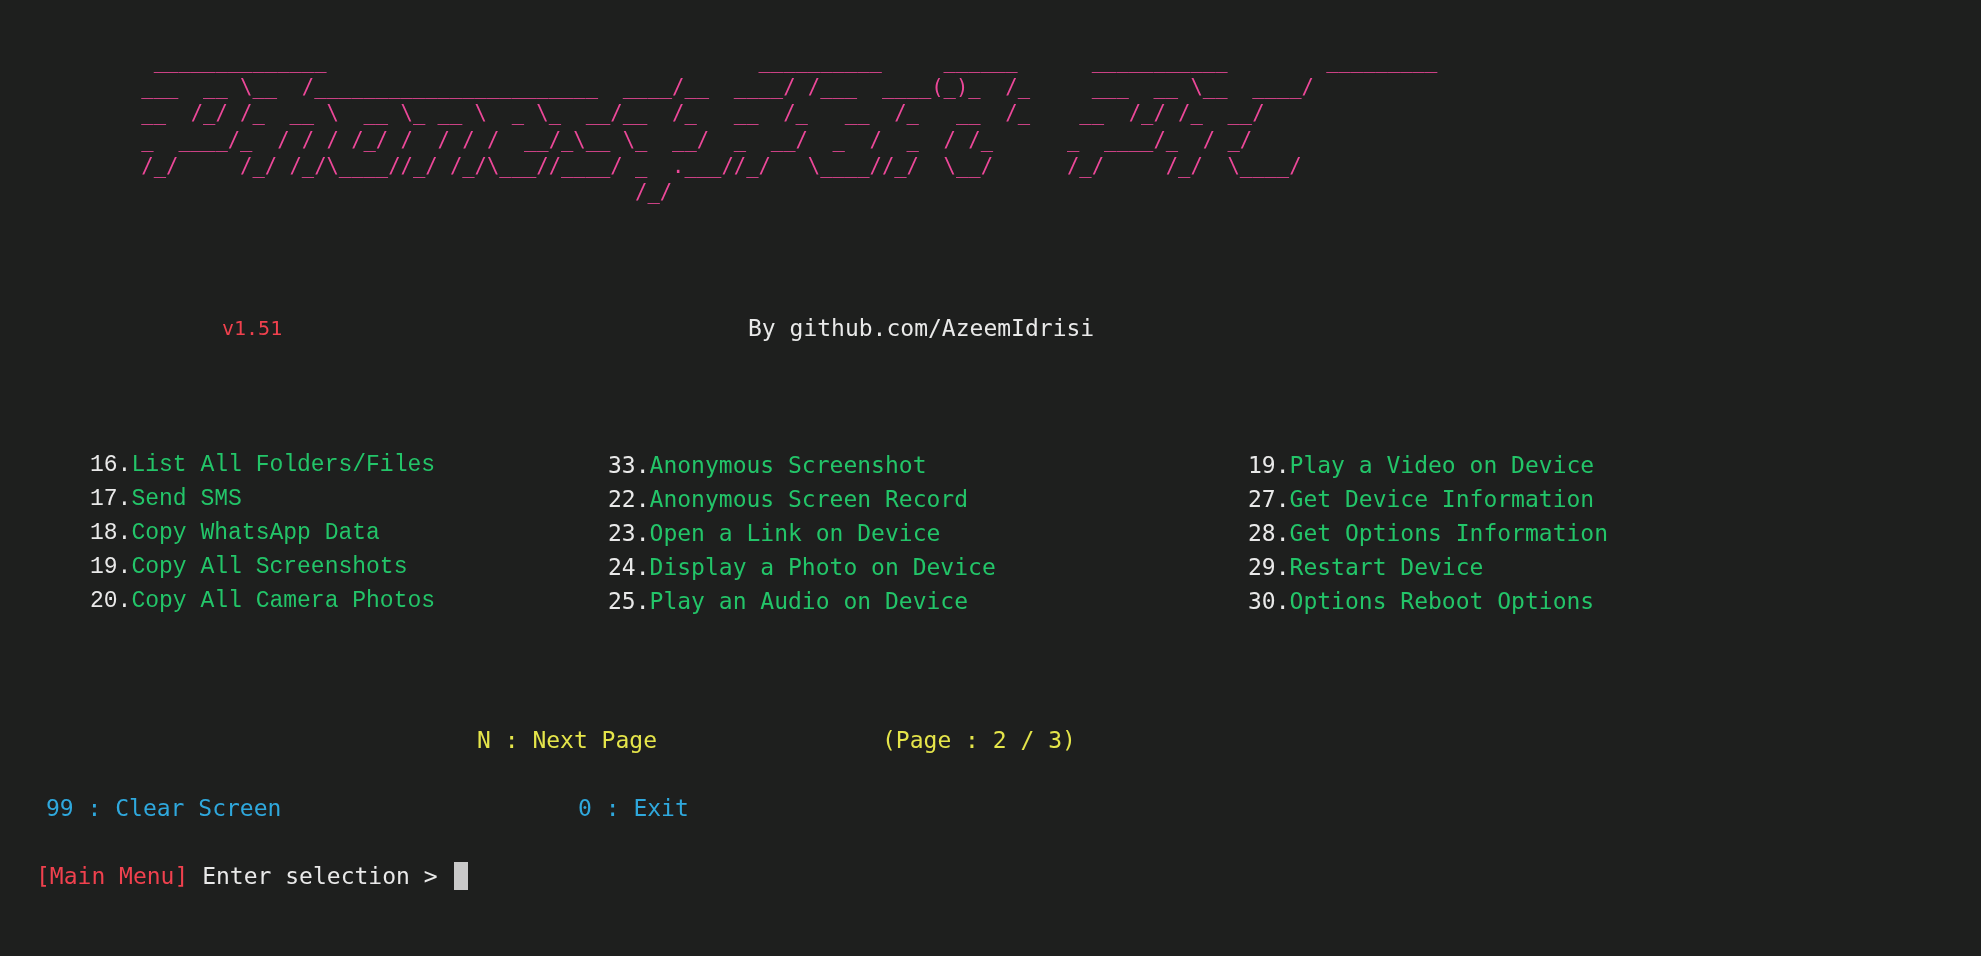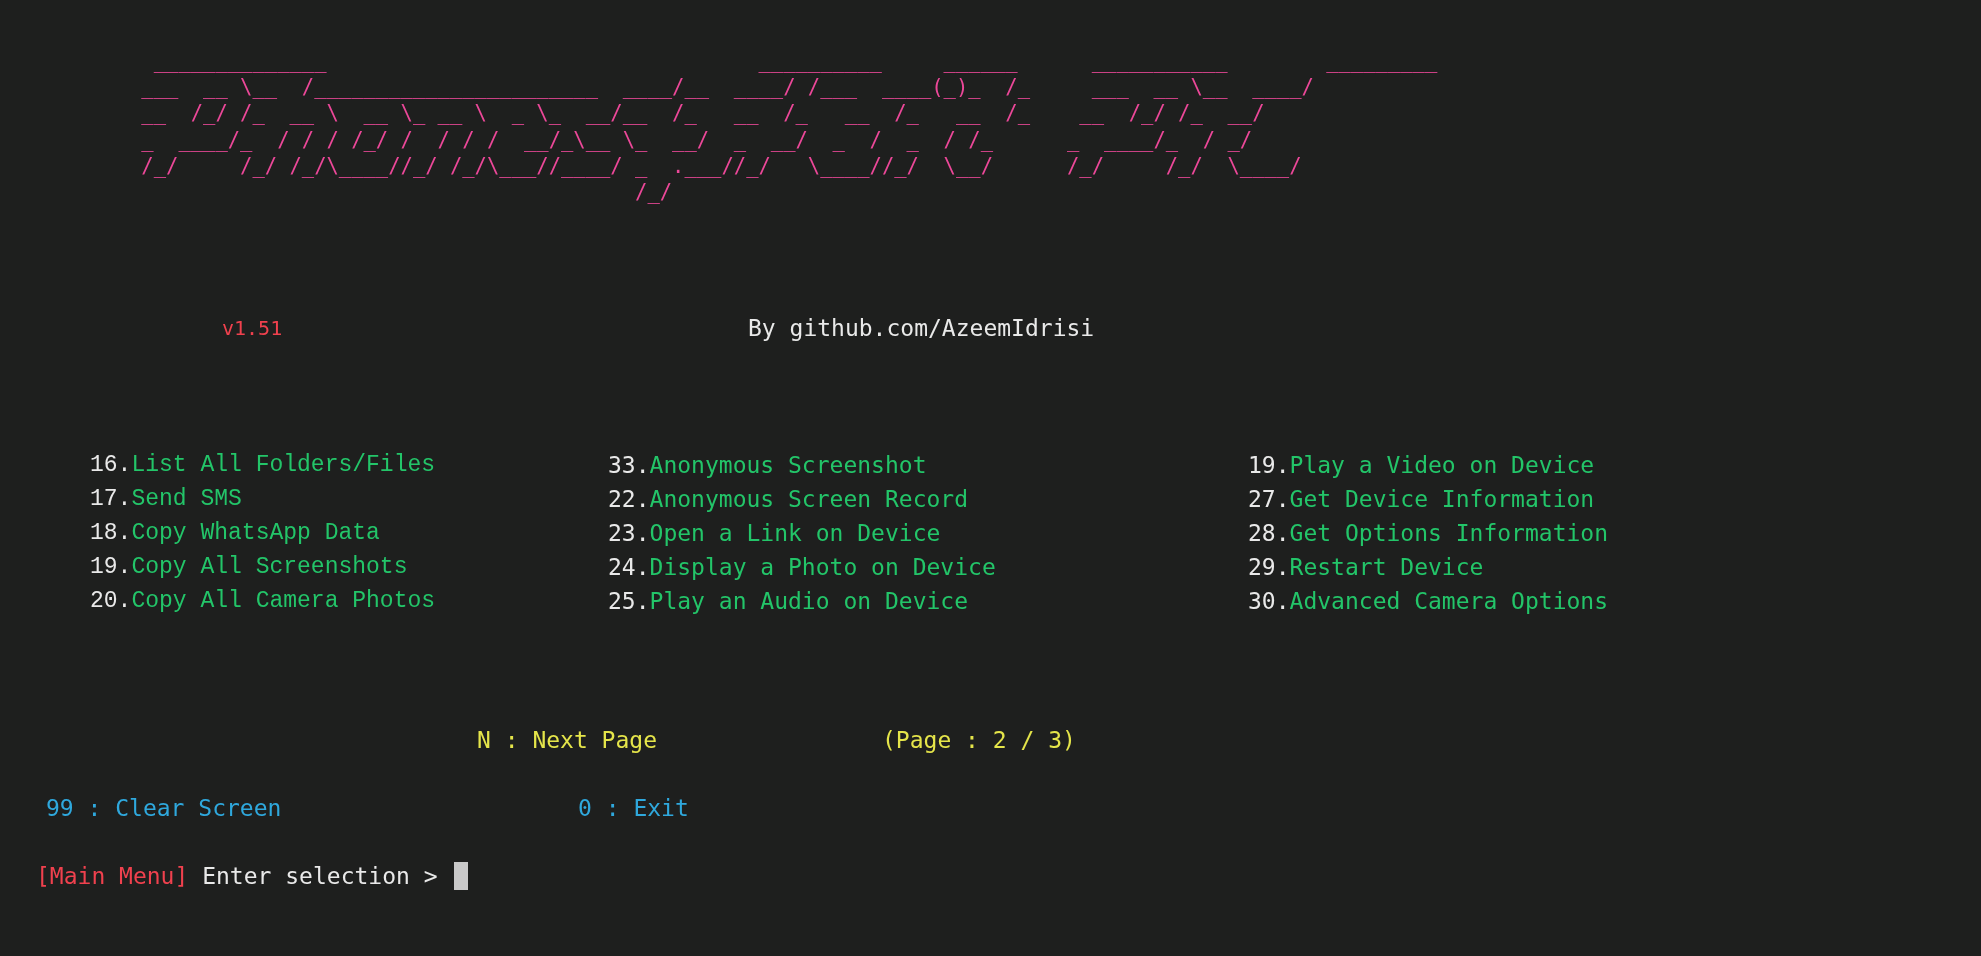--- a/index.html
+++ b/index.html
@@ -200,21 +200,21 @@
       <div class="menu-item"><span class="menu-num">23.</span><span class="menu-label">Open a Link on Device</span></div>
       <div class="menu-item"><span class="menu-num">24.</span><span class="menu-label">Display a Photo on Device</span></div>
       <div class="menu-item"><span class="menu-num">25.</span><span class="menu-label">Play an Audio on Device</span></div>
     </div>
 
     <div class="menu-col c3">
       <div class="menu-item"><span class="menu-num">19.</span><span class="menu-label">Play a Video on Device</span></div>
       <div class="menu-item"><span class="menu-num">27.</span><span class="menu-label">Get Device Information</span></div>
       <div class="menu-item"><span class="menu-num">28.</span><span class="menu-label">Get Options Information</span></div>
       <div class="menu-item"><span class="menu-num">29.</span><span class="menu-label">Restart Device</span></div>
-      <div class="menu-item"><span class="menu-num">30.</span><span class="menu-label">Advanced Camera Options</span></div>
+      <div class="menu-item"><span class="menu-num">30.</span><span class="menu-label">Options Reboot Options</span></div>
     </div>
 
   </div>
 
   <div class="nav-row">
     <div class="nav-item nav-next">N : Next Page</div>
     <div class="nav-item nav-page">(Page : 2 / 3)</div>
   </div>
 
   <div class="util-row">

